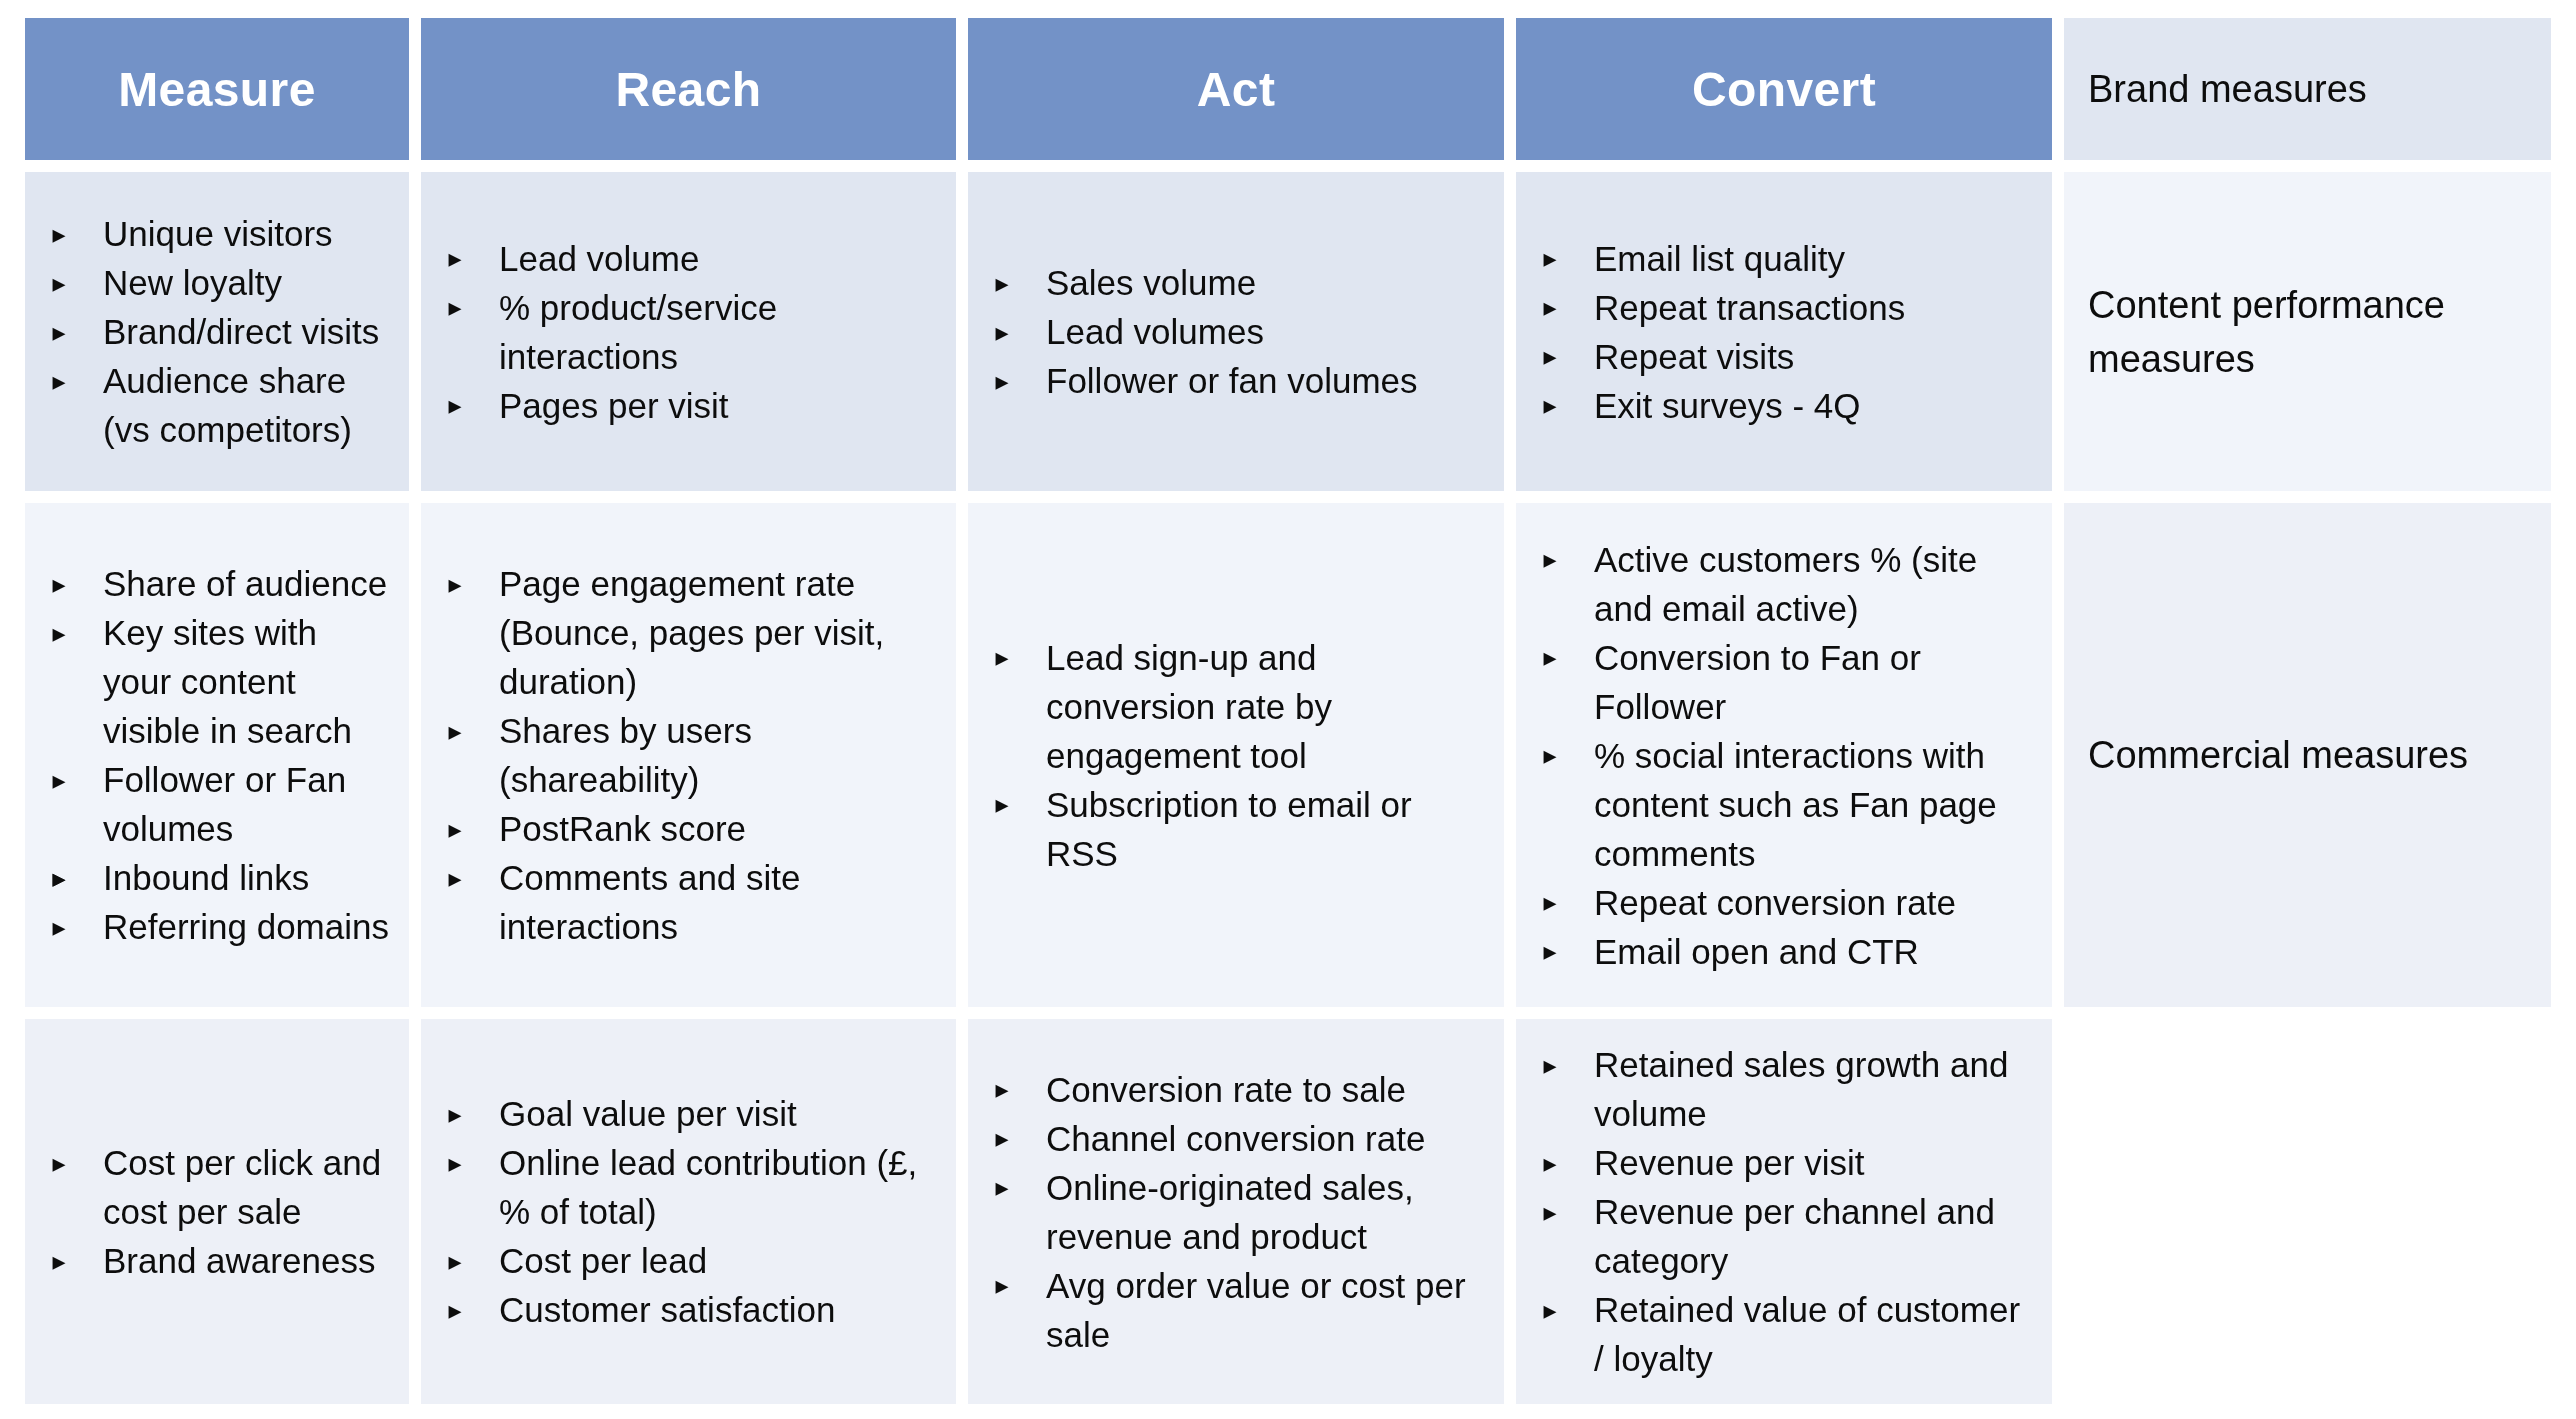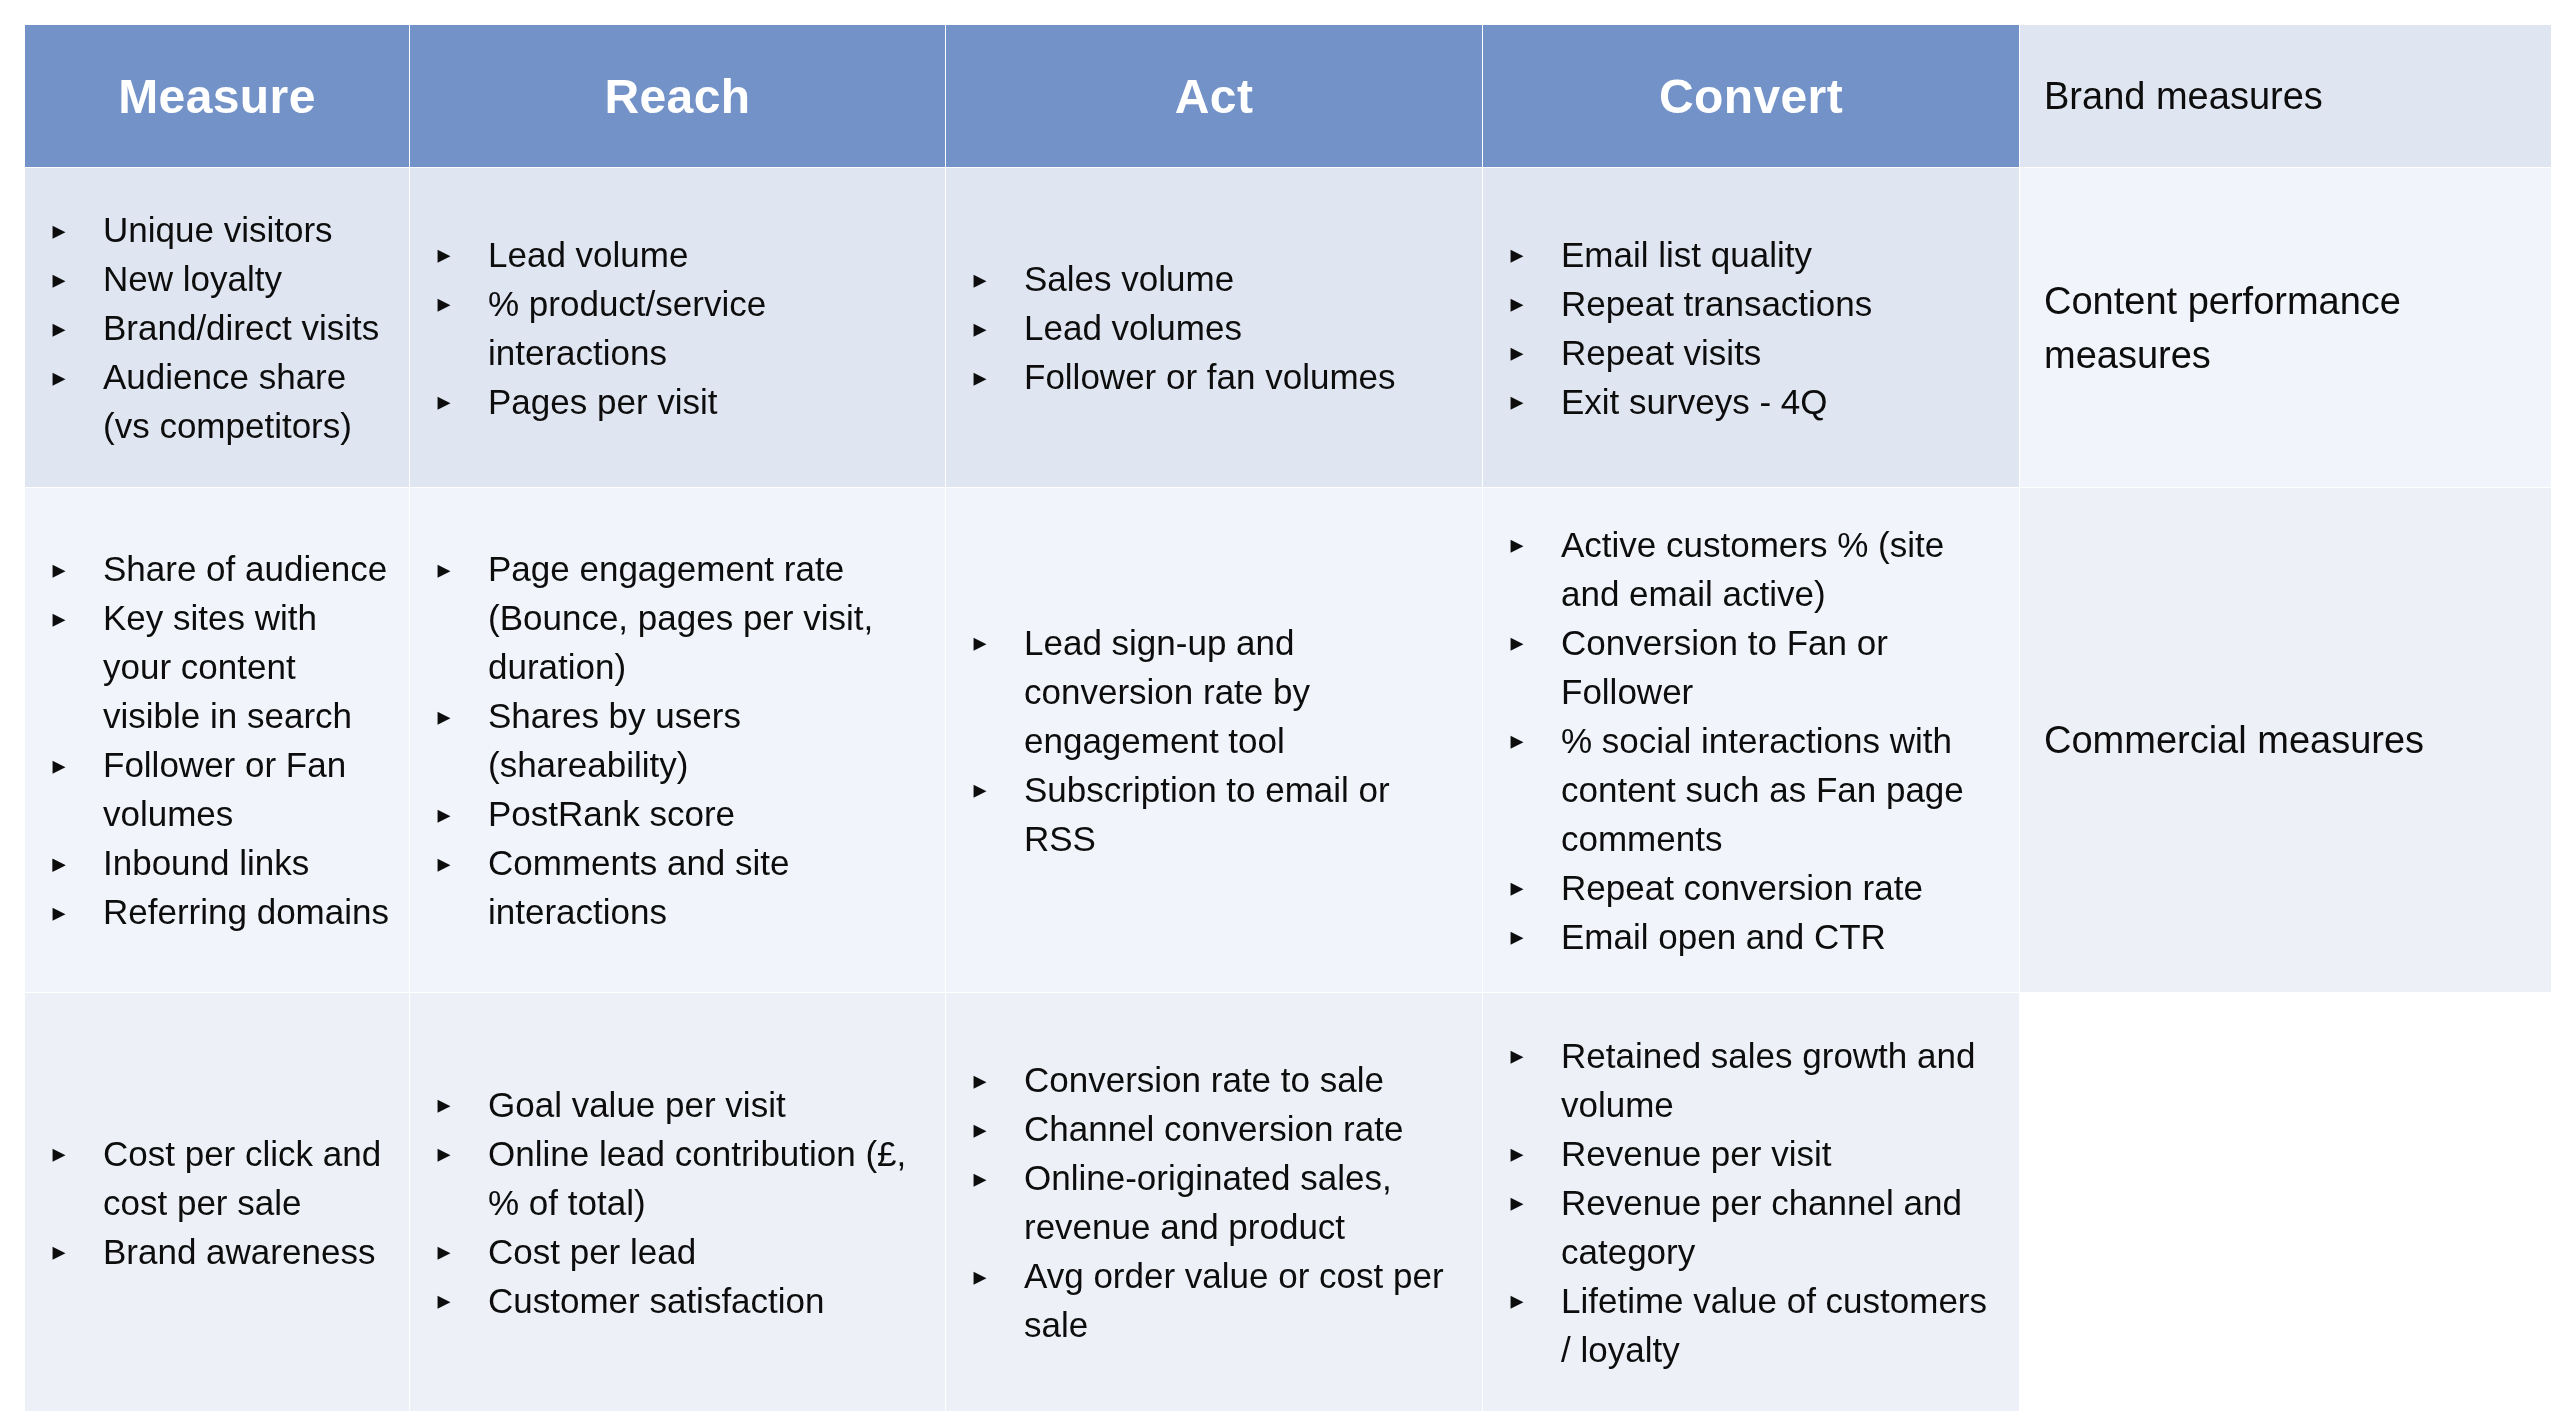--- a/index.html
+++ b/index.html
@@ -15,26 +15,26 @@
   * { margin: 0; padding: 0; box-sizing: border-box; }
   html, body {
     width: 2576px; height: 1419px;
     background: #ffffff;
     font-family: "Liberation Sans", "DejaVu Sans", sans-serif;
     color: var(--text);
     overflow: hidden;
   }
   .measure-table {
     position: absolute;
-    left: 25px; top: 25px;
+    left: 25px; top: 18px;
     width: 2526px; height: 1386px;
     display: grid;
     grid-template-columns: 384px 535px 536px 536px 1fr;
     grid-template-rows: 142px 319px 504px 1fr;
-    gap: 1px;
+    gap: 12px;
     background: var(--grid-line);
   }
   .hcell {
     background: var(--header-bg);
     color: var(--header-text);
     display: flex;
     align-items: center;
     justify-content: center;
     font-size: 48px;
     font-weight: bold;
@@ -183,18 +183,18 @@
         <li><span class="blt">▸</span><span>Channel conversion rate</span></li>
         <li><span class="blt">▸</span><span>Online-originated sales, revenue and product</span></li>
         <li><span class="blt">▸</span><span>Avg order value or cost per sale</span></li>
       </ul>
   </div>
   <div class="cell row-2">
     <ul class="blist">
         <li><span class="blt">▸</span><span>Retained sales growth and volume</span></li>
         <li><span class="blt">▸</span><span>Revenue per visit</span></li>
         <li><span class="blt">▸</span><span>Revenue per channel and category</span></li>
-        <li><span class="blt">▸</span><span>Lifetime value of customers / loyalty</span></li>
+        <li><span class="blt">▸</span><span>Retained value of customer / loyalty</span></li>
       </ul>
   </div>
 
 </div>
 
 
 </body></html>

